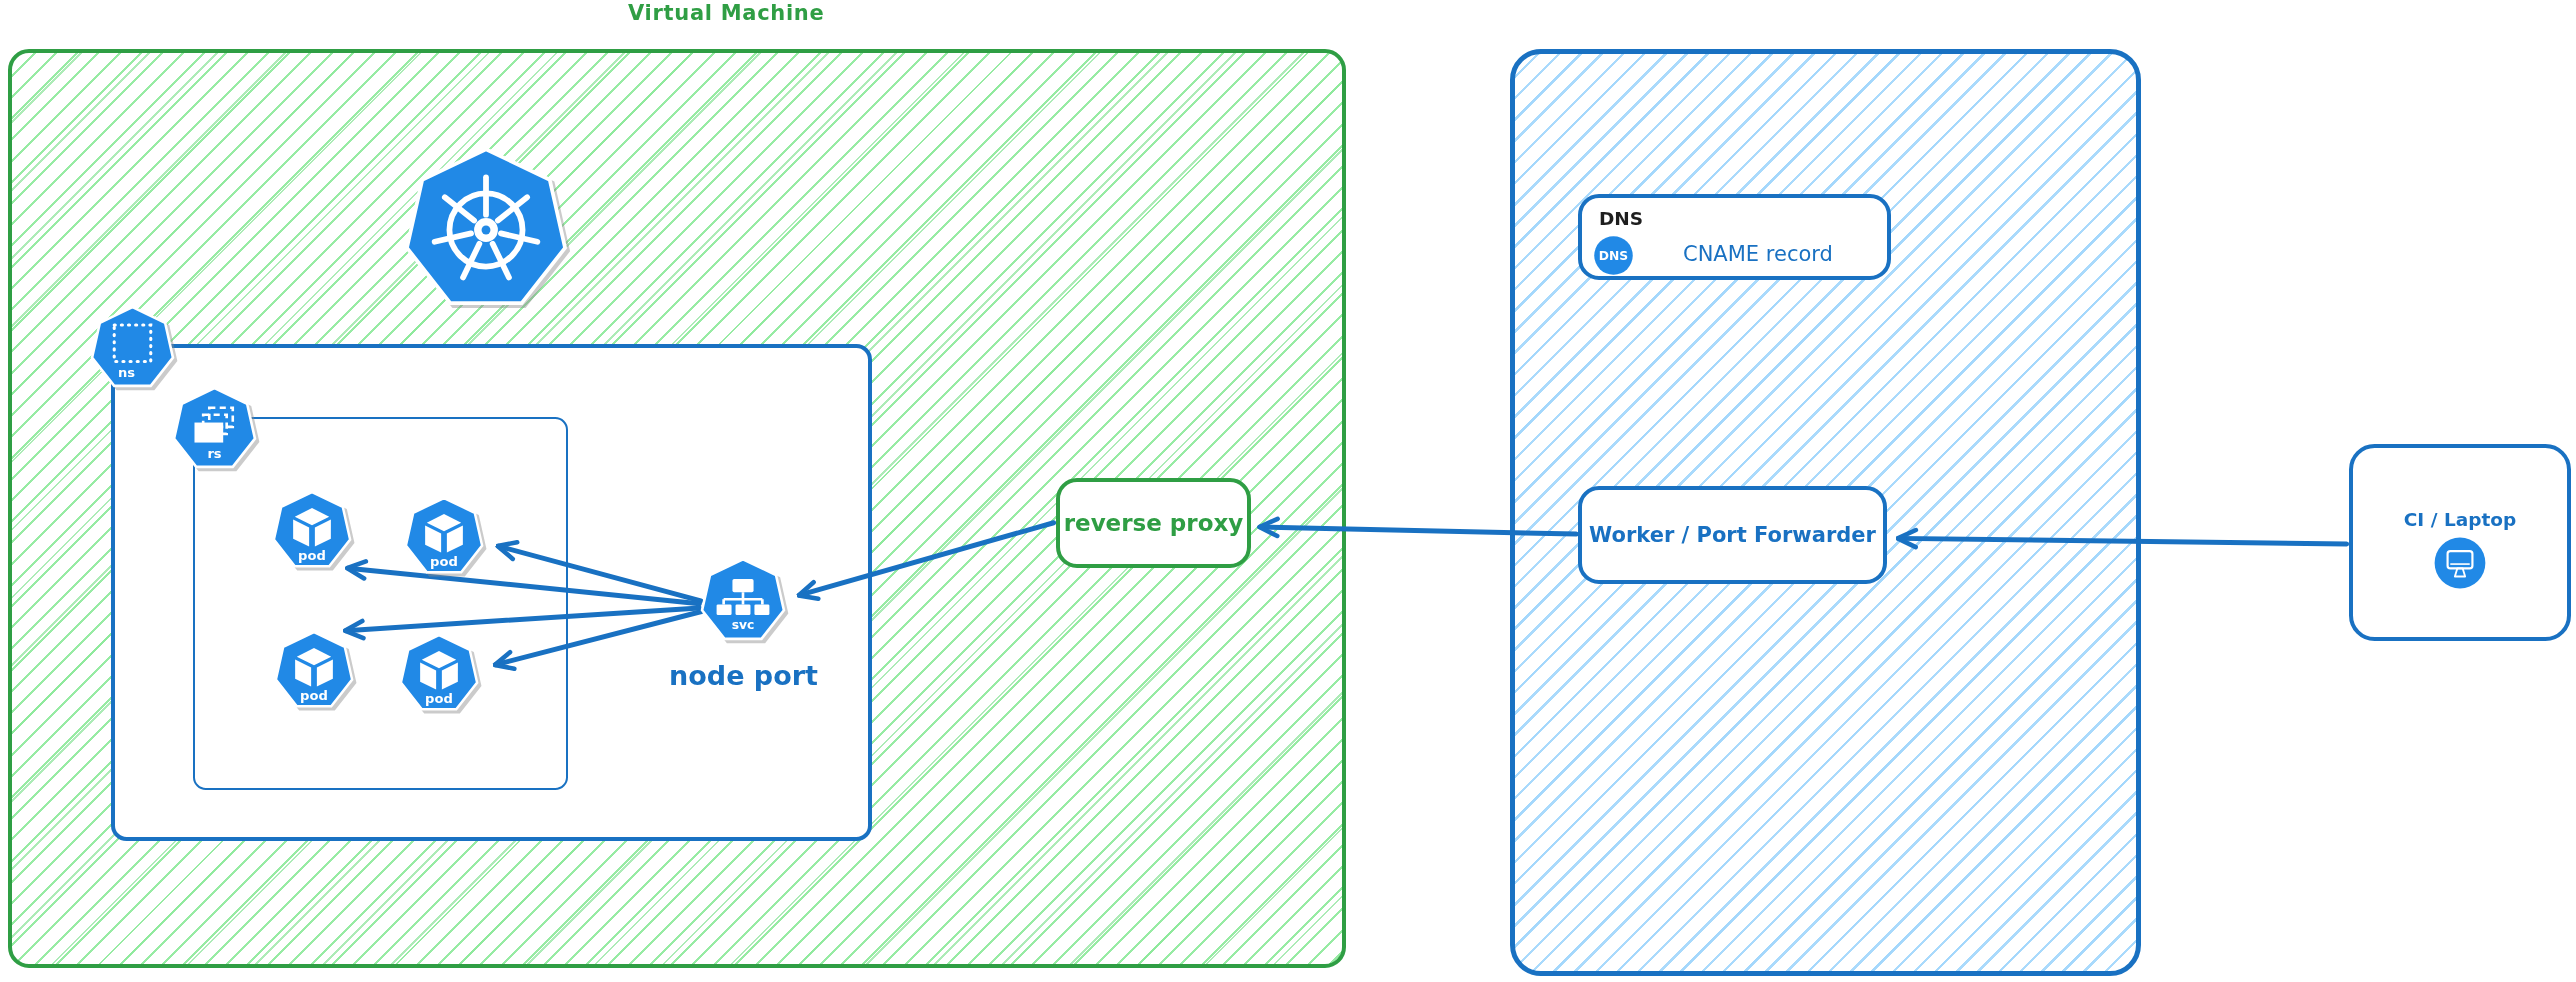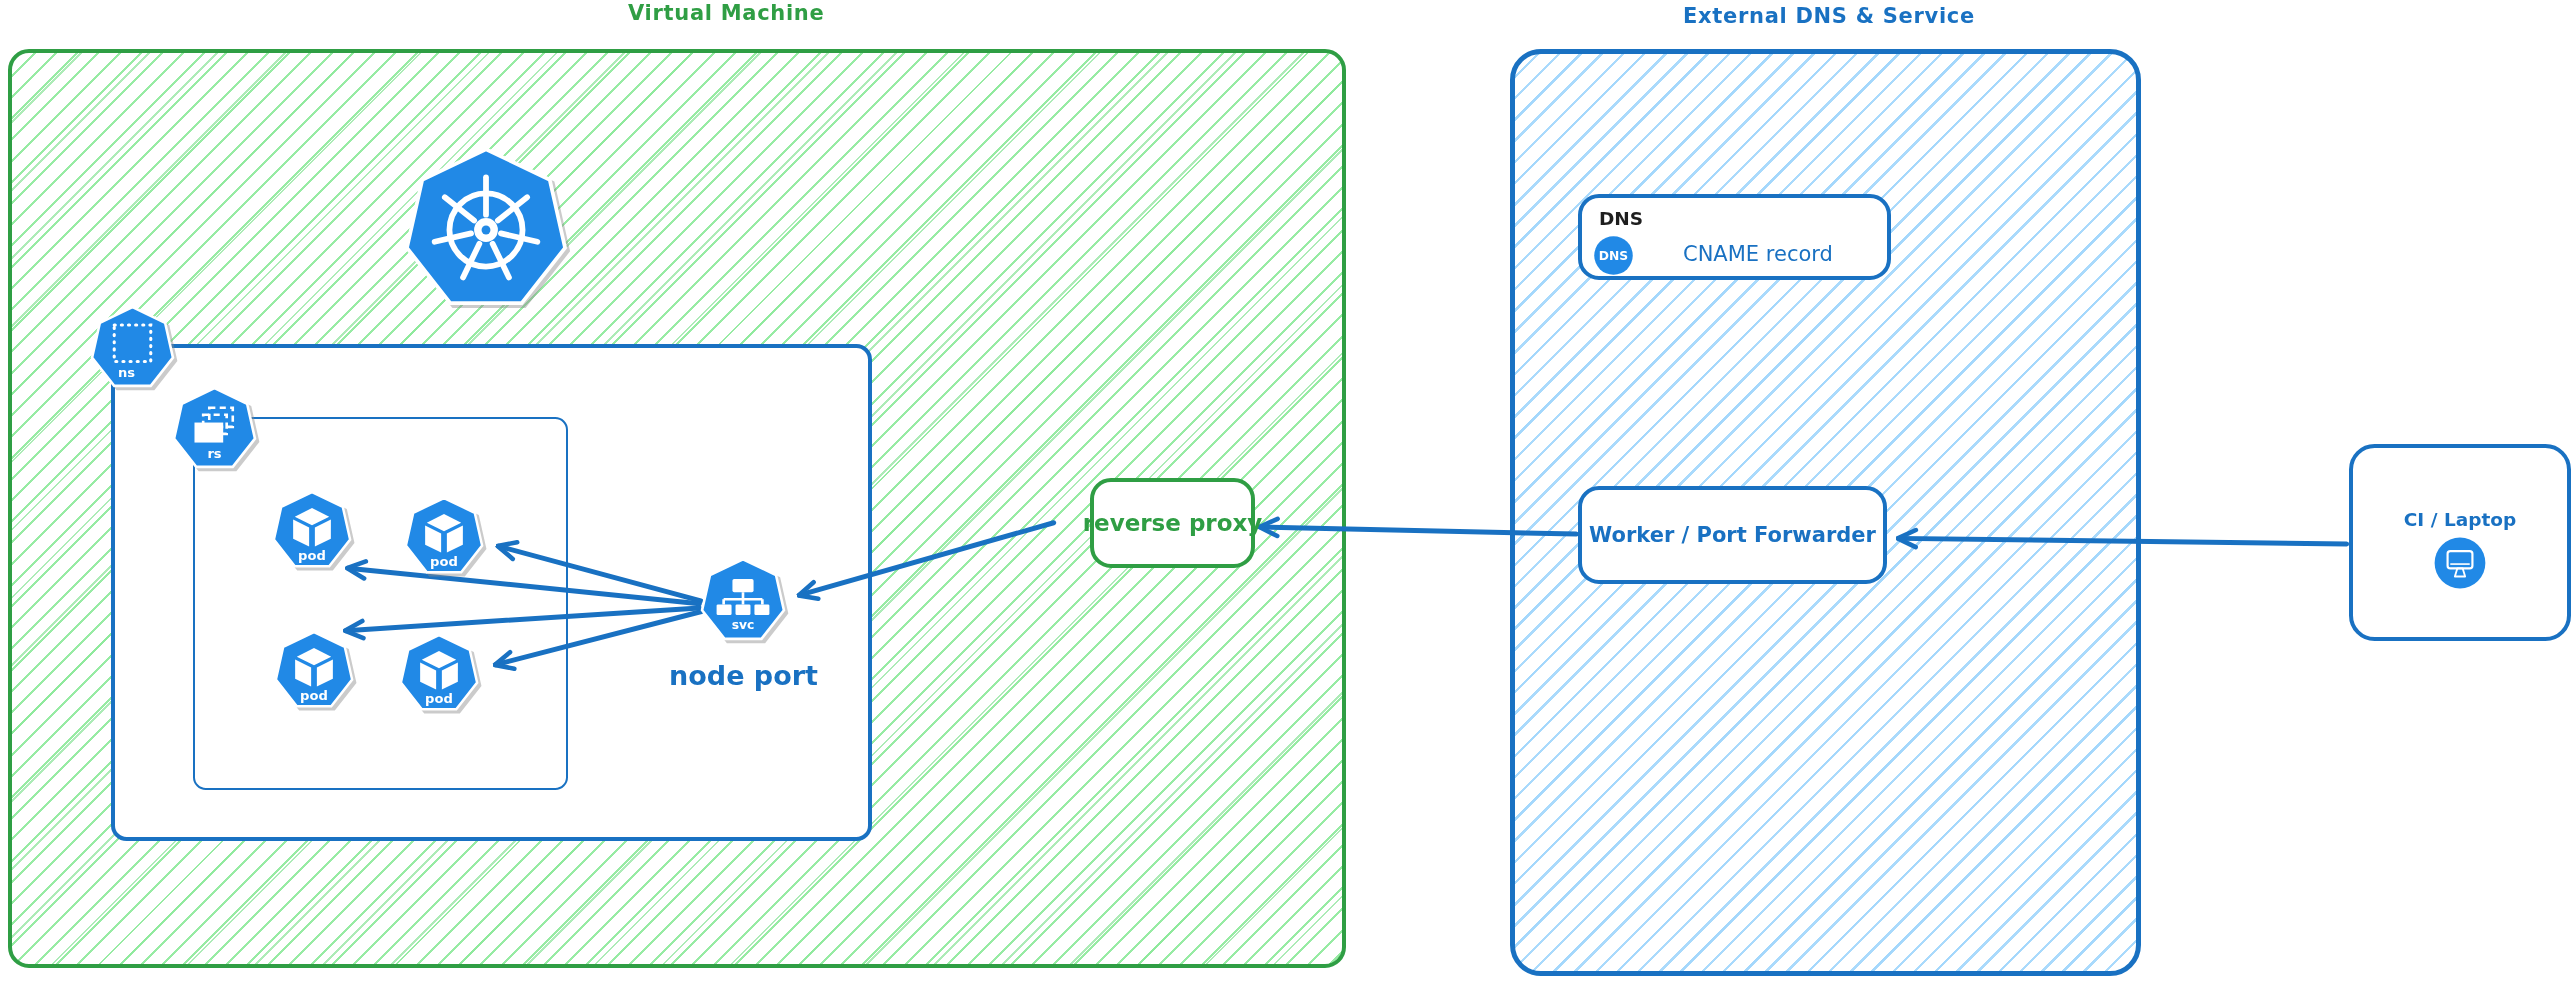--- a/index.html
+++ b/index.html
@@ -32,21 +32,21 @@
   
   .ns-box{left:111px;top:344px;width:753px;height:489px;border:4.3px solid #1971c2;border-radius:15.6px;background:#fff;}
   .rs-box{left:193px;top:417px;width:371px;height:369px;border:2.8px solid #1971c2;border-radius:12.8px;background:#fff;}
 
   
   .hepticon{position:absolute;filter:drop-shadow(3.6px 3.6px 0 rgba(140,140,140,.45));}
   .hepticon text{font-family:"DejaVu Sans","Liberation Sans",sans-serif;font-weight:bold;fill:#ffffff;text-anchor:middle;}
 
   
   .node{position:absolute;box-sizing:border-box;background:#ffffff;display:flex;align-items:center;justify-content:center;}
-  .rproxy{left:1090px;top:478px;width:165px;height:90px;border:4.3px solid #2f9e44;border-radius:21px;}
+  .rproxy{left:1056px;top:478px;width:195px;height:90px;border:4.3px solid #2f9e44;border-radius:21px;}
   .rproxy span{color:#2f9e44;font-size:23px;font-weight:bold;white-space:nowrap;}
   .dnsbox{left:1578px;top:194px;width:313px;height:86px;border:4.3px solid #1971c2;border-radius:21px;}
   .workerbox{left:1578px;top:486px;width:309px;height:98px;border:4.3px solid #1971c2;border-radius:21px;}
   .workerbox span{color:#1971c2;font-size:21px;font-weight:bold;white-space:nowrap;}
   .cibox{left:2349px;top:444px;width:222px;height:197px;border:4.3px solid #1971c2;border-radius:25.6px;background:#fff;}
 
   .dns-heading{position:absolute;left:17px;top:10px;color:#1e1e1e;font-size:18.5px;font-weight:bold;}
   .dns-badge{position:absolute;left:11.4px;top:37px;}
   .cname-label{position:absolute;left:101px;top:44px;color:#1971c2;font-size:21px;font-weight:normal;white-space:nowrap;}
 
@@ -67,21 +67,20 @@
       <polygon id="hept" points="50,2.5 87.5,20.5 96.5,60.5 71,93 29,93 3.5,60.5 12.5,20.5"></polygon>
       <marker id="arrow" viewBox="0 0 12 12" refX="10.5" refY="6" markerWidth="4.6" markerHeight="4.6" orient="auto-start-reverse" markerUnits="strokeWidth">
         <path d="M1.5 1.5 L11 6 L1.5 10.5" fill="none" stroke="#1971c2" stroke-width="2.4" stroke-linecap="round" stroke-linejoin="round"></path>
       </marker>
     </defs>
   </svg>
 
   <div class="group-box vm-box"></div>
   <div class="group-box ext-box"></div>
   <div class="group-title vm-title">Virtual Machine</div>
-  <div class="group-title ext-title">External DNS &amp; Service</div>
 
   <div class="abs ns-box"></div>
   <div class="abs rs-box"></div>
 
   <svg class="arrows" width="2576" height="983" viewBox="0 0 3628 1384">
     <g stroke="#1971c2" stroke-width="7" stroke-linecap="round" fill="none">
       <line x1="3305" y1="766" x2="2674" y2="758" marker-end="url(#arrow)"></line>
       <line x1="2220" y1="752" x2="1775" y2="742" marker-end="url(#arrow)"></line>
       <line x1="1484" y1="736" x2="1126" y2="838" marker-end="url(#arrow)"></line>
       <line x1="987" y1="846" x2="702" y2="769" marker-end="url(#arrow)"></line>

